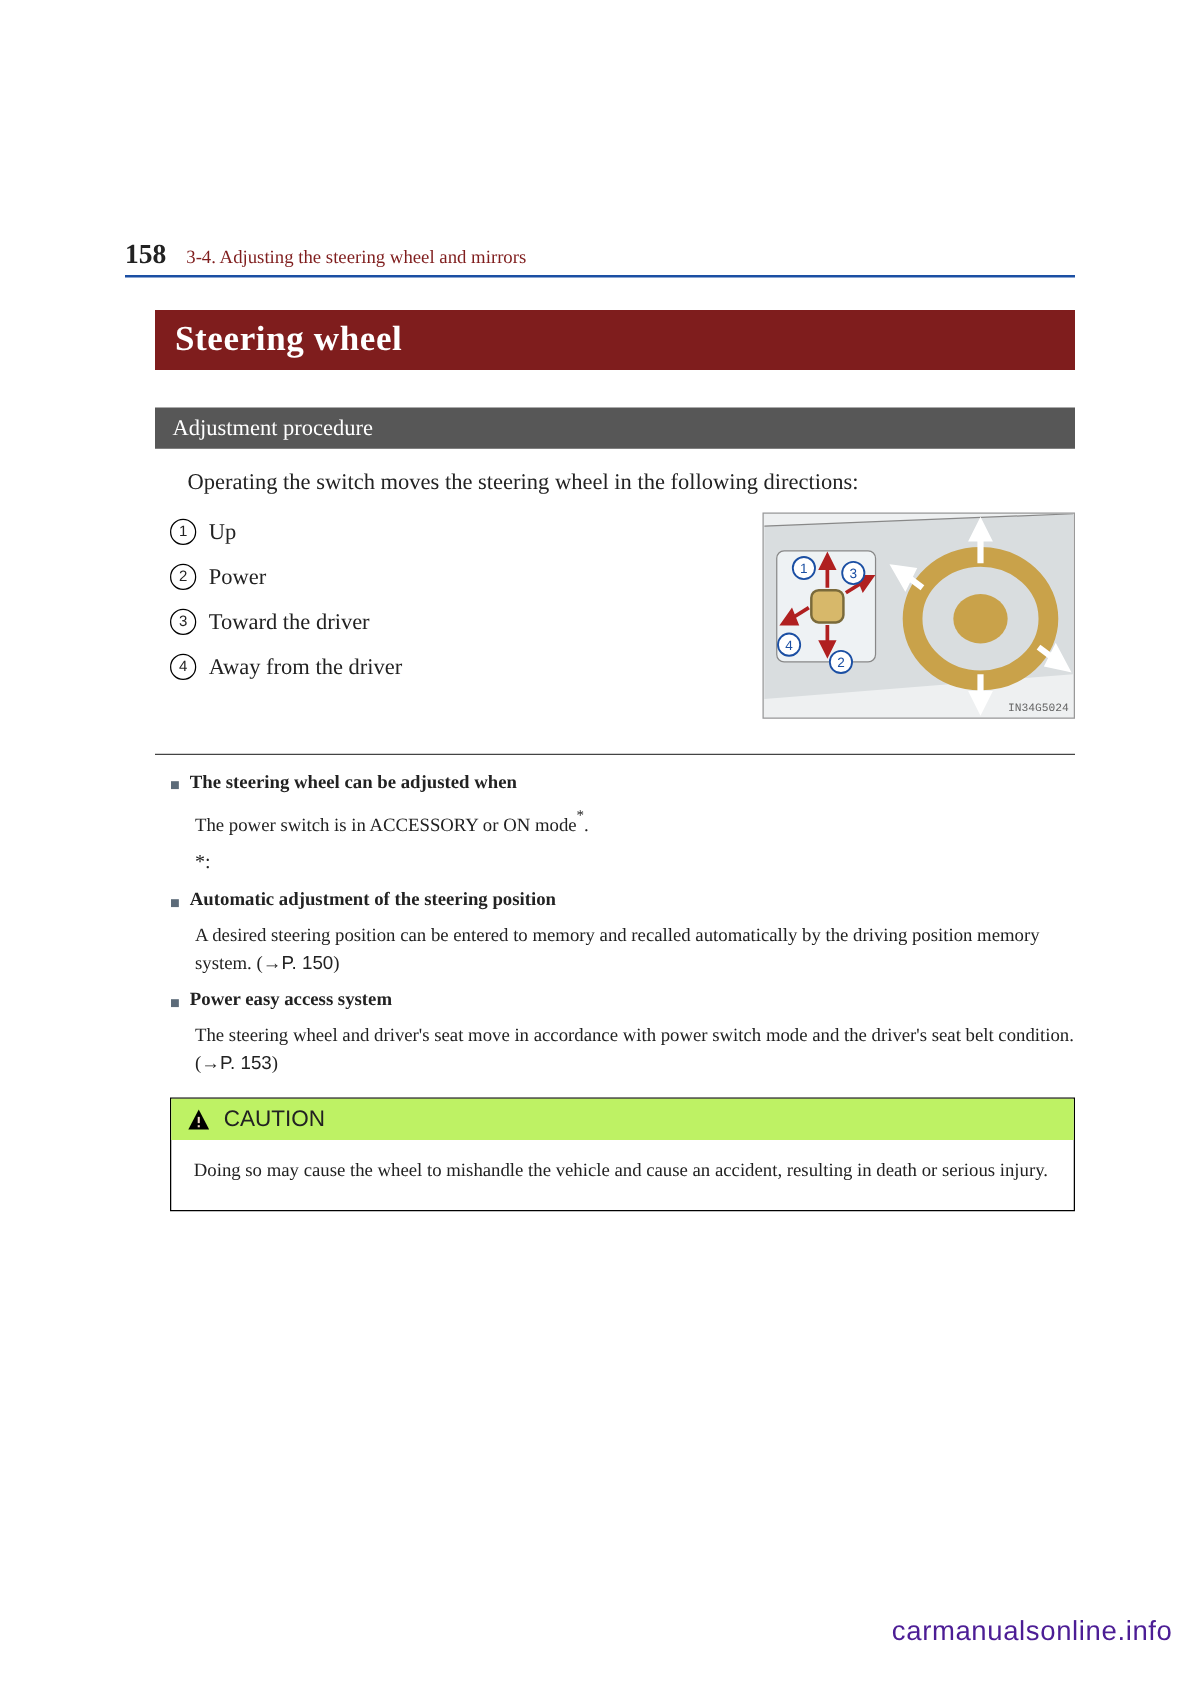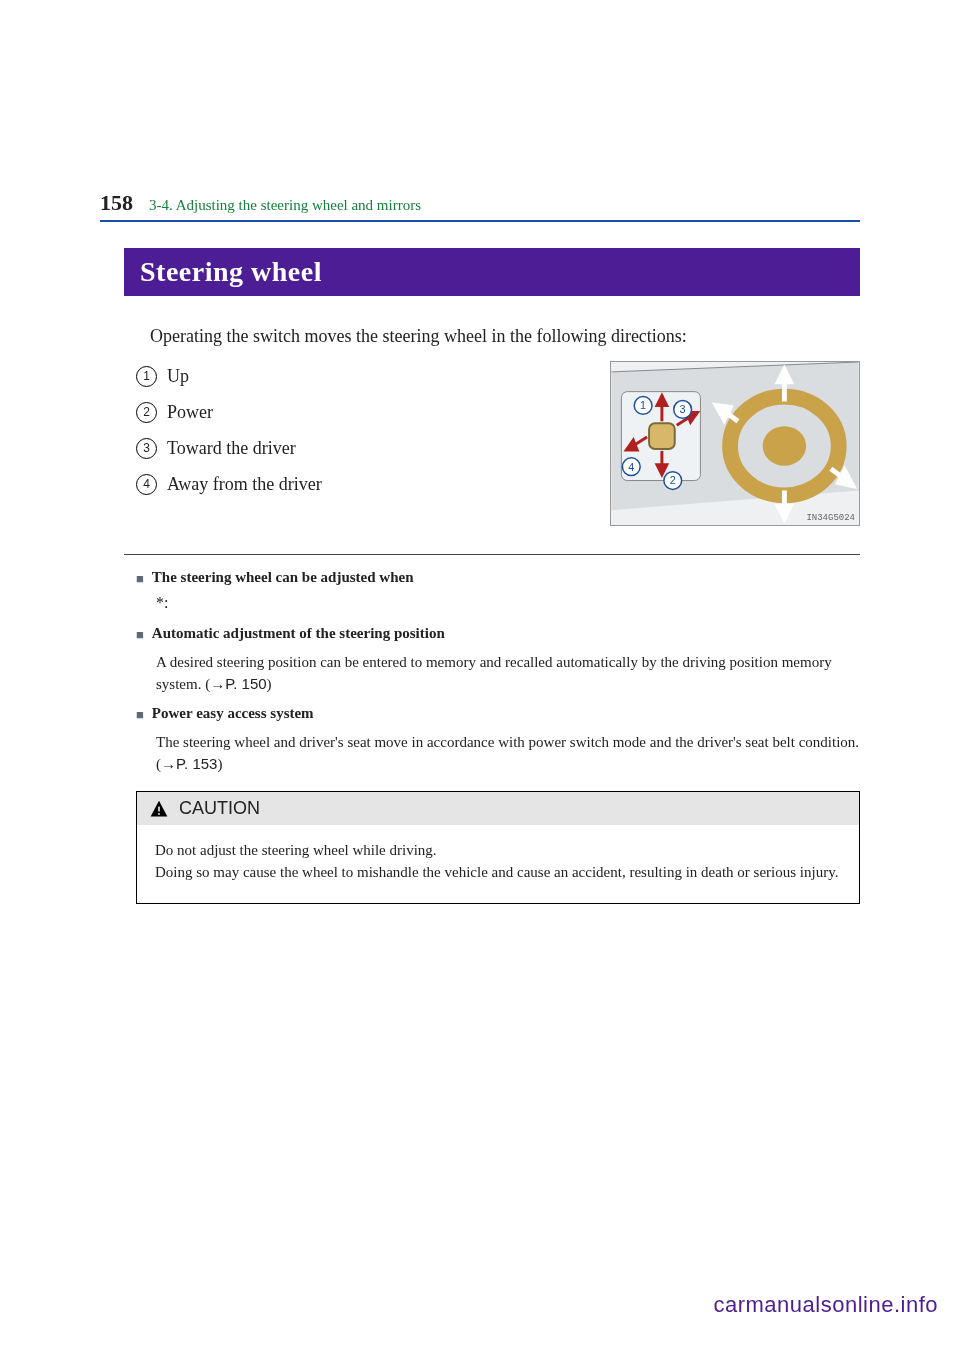--- a/index.html
+++ b/index.html
@@ -22,24 +22,24 @@
   border-bottom: 2px solid #1b4fa3;
   padding-bottom: 4px;
   margin-bottom: 26px;
 }
 .page-number {
   font-weight: bold;
   font-size: 22px;
 }
 .section-path {
   font-size: 15px;
-  color: #15803d;
+  color: #7f1d1d;
 }
 .title-bar {
-  background: #4c1d95;
+  background: #7f1d1d;
   color: #fff;
   padding: 8px 16px;
   font-size: 28px;
   font-weight: 600;
   margin: 0 0 30px 24px;
   letter-spacing: 0.5px;
 }
 .sub-bar {
   background: #575757;
   color: #fff;
@@ -103,21 +103,21 @@
 .note-body { margin: 0 0 10px 20px; line-height: 22px; }
 .footnote { margin: 0 0 10px 20px; line-height: 20px; display: flex; gap: 6px; }
 .footnote .star { font-size: 16px; position: relative; top: -2px; }
 .xref { font-family: Arial, sans-serif; text-align: right; }
 sup { font-size: 12px; position: relative; top: -3px; }
 .caution-box {
   margin: 16px 0 0 36px;
   border: 1px solid #000;
 }
 .caution-head {
-  background: #e5e5e5;
+  background: #bef264;
   padding: 6px 12px;
   display: flex;
   align-items: center;
   gap: 10px;
   font-size: 18px;
   font-family: Arial, sans-serif;
 }
 .caution-head svg { width: 20px; height: 20px; }
 .caution-body {
   padding: 14px 18px 20px 18px;
@@ -138,20 +138,21 @@
 <body>
 
 <div class="page">
   <div class="running-head">
     <span class="page-number">158</span>
     <span class="section-path">3-4. Adjusting the steering wheel and mirrors</span>
   </div>
 
   <div class="title-bar">Steering wheel</div>
 
+  <div class="sub-bar">Adjustment procedure</div>
 
   <p class="intro">Operating the switch moves the steering wheel in the following directions:</p>
 
   <div class="dir-block">
     <div class="dir-list">
       <div class="dir-item">
         <span class="circ">1</span>
         <span>Up</span>
       </div>
       <div class="dir-item">
@@ -216,20 +217,23 @@
     </div>
   </div>
 
   <hr class="divider">
 
   <div class="note-block">
     <div class="note-title">
       <span class="sq">■</span>
       <span>The steering wheel can be adjusted when</span>
     </div>
+    <p class="note-body">
+      <span>The power switch is in ACCESSORY or ON mode</span><sup>*</sup>.
+    </p>
     <p class="footnote">
       <span class="star">*:</span>
     </p>
 
     <div class="note-title">
       <span class="sq">■</span>
       <span>Automatic adjustment of the steering position</span>
     </div>
     <p class="note-body">
       <span>A desired steering position can be entered to memory and recalled automatically by the driving position memory system. (</span><span class="xref">→P. 150</span><span>)</span>
@@ -247,19 +251,18 @@
   <div class="caution-box">
     <div class="caution-head">
       <svg viewBox="0 0 24 24">
           <polygon points="12,2 22,21 2,21" fill="#000"></polygon>
           <rect x="11" y="9" width="2" height="6" fill="#f4d9c6"></rect>
           <rect x="11" y="17" width="2" height="2" fill="#f4d9c6"></rect>
         </svg>
       <span>CAUTION</span>
     </div>
     <div class="caution-body">
-      <div>Do not adjust the steering wheel while driving.</div>
       <div style="text-align:justify">Doing so may cause the wheel to mishandle the vehicle and cause an accident, resulting in death or serious injury.</div>
     </div>
   </div>
 </div>
 
 <div class="watermark">carmanualsonline.info</div>
 
 </body></html>

